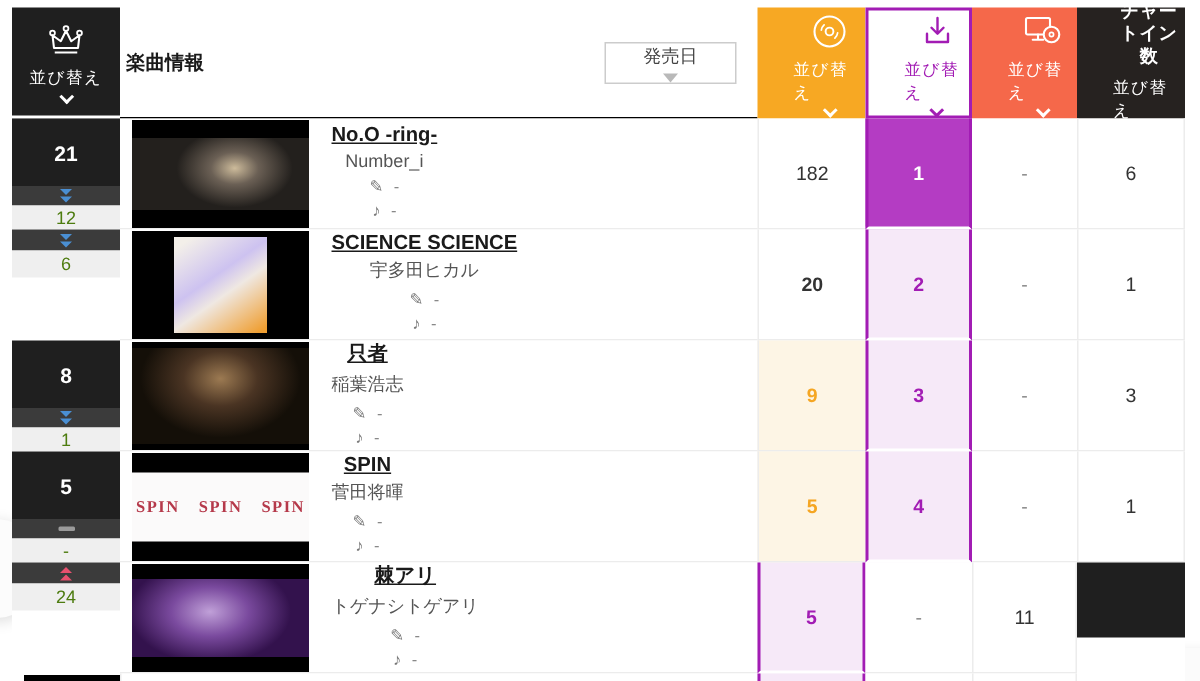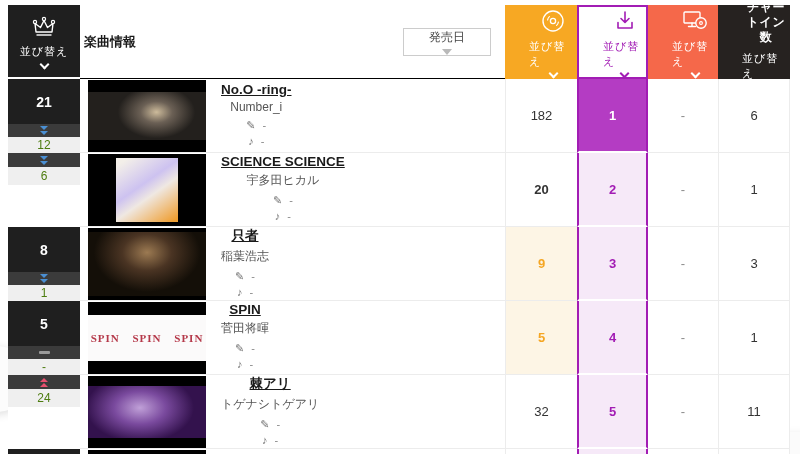--- a/index.html
+++ b/index.html
@@ -402,23 +402,20 @@
       <div class="credit">
         <span class="cicon">✎</span>
         <span>-</span>
       </div>
       <div class="credit">
         <span class="cicon">♪</span>
         <span>-</span>
       </div>
     </div>
   </div>
-  <div class="val-cell cell-sales s-normal">
-      <span>32</span>
-    </div>
   <div class="val-cell cell-dl">
       <span>5</span>
     </div>
   <div class="val-cell cell-stream">
       <span>-</span>
     </div>
   <div class="val-cell cell-chartin">
       <span>11</span>
     </div>
 

